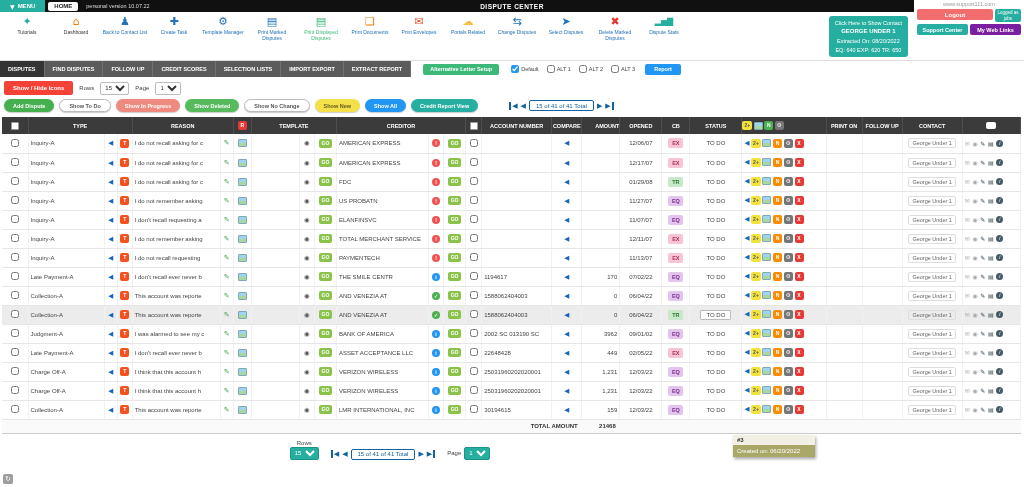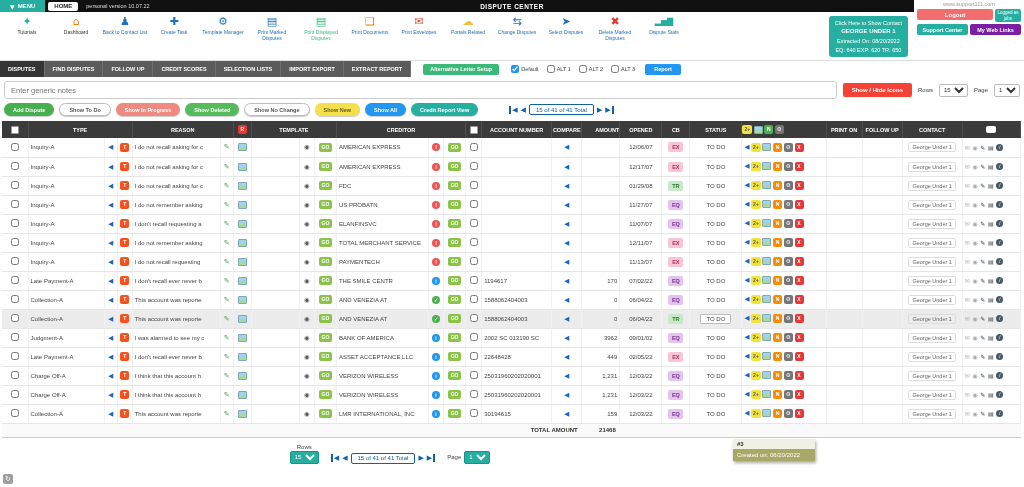--- a/index.html
+++ b/index.html
@@ -242,21 +242,20 @@
       </label>
       <label>
         <input type="checkbox" style="">
         <span>ALT 3</span>
       </label>
     </div>
   <button class="report-btn">Report</button>
 </div>
 
 <div class="notesrow">
-  <input class="notes-input" type="text" placeholder="Enter generic notes" style="">
   <button class="showhide">Show / Hide Icons</button>
   <span class="sel-label">Rows</span>
   <select class="small"><option>15</option></select>
   <span class="sel-label">Page</span>
   <select class="small"><option>1</option></select>
 </div>
 
 <div class="filtersrow">
   <div style="display:flex;gap:5px;">
       <button class="fbtn" style="background: rgb(70, 176, 80); color: rgb(255, 255, 255);">Add Dispute</button>

